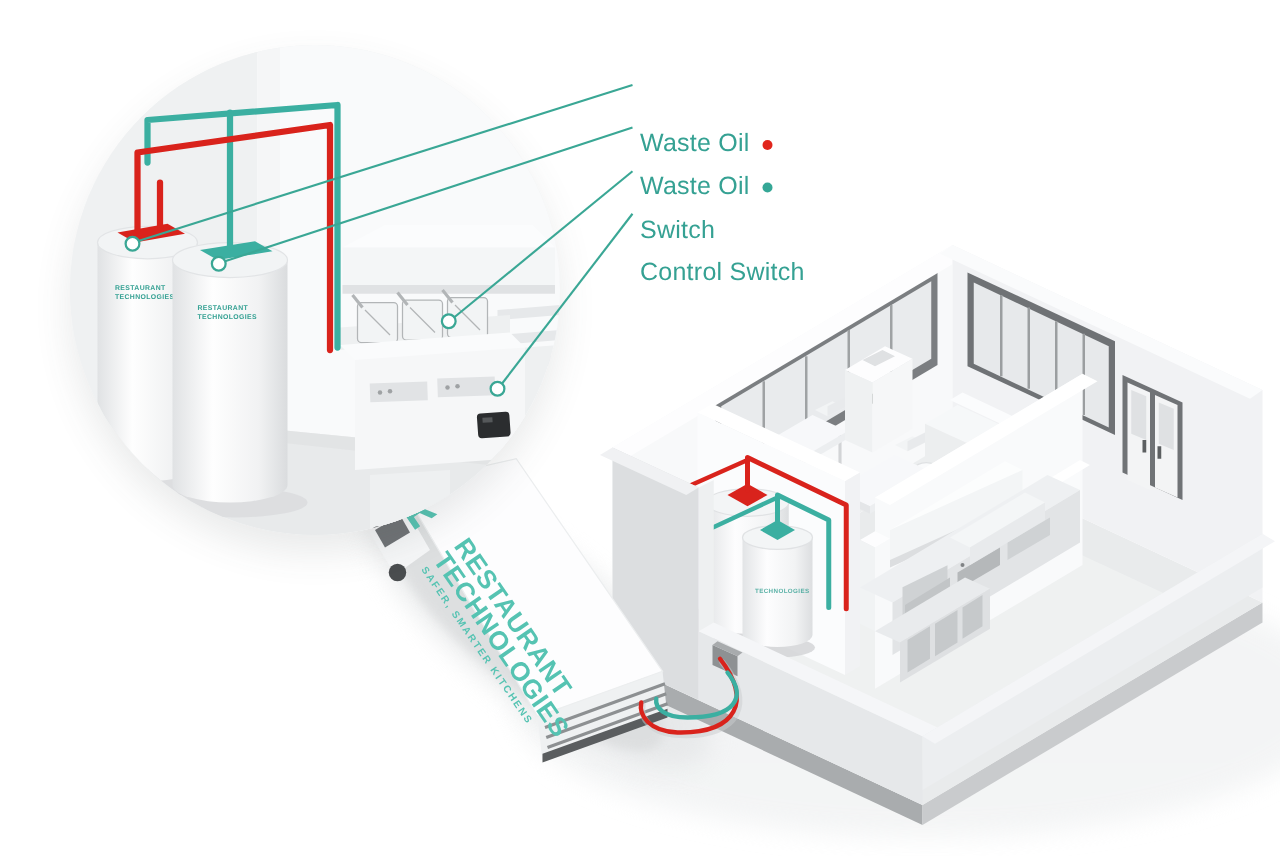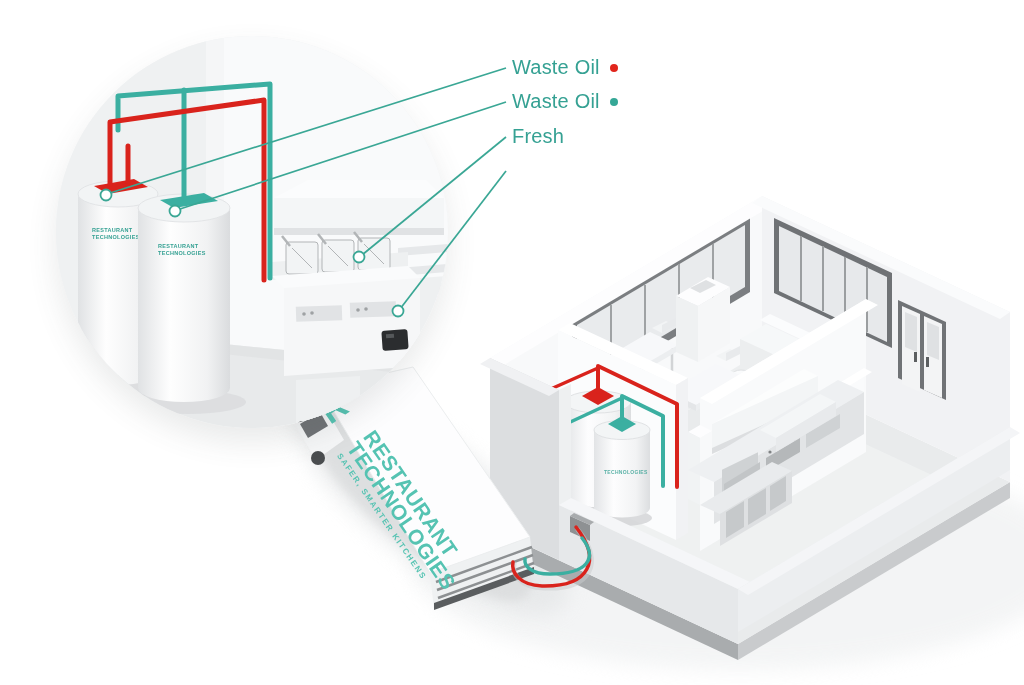--- a/index.html
+++ b/index.html
@@ -5,21 +5,21 @@
   html,body{margin:0;padding:0;background:#ffffff;}
   #stage{position:relative;width:1024px;height:685px;background:#ffffff;overflow:hidden;
          font-family:"Liberation Sans", sans-serif;}
   svg{display:block;}
   .abs{position:absolute;}
   
   #inset{left:56px;top:36px;width:392px;height:392px;border-radius:50%;overflow:hidden;
          background:#ffffff;box-shadow:0 14px 30px rgba(70,80,85,.12), inset 0 0 0 1px #eef0f1;}
   
   .callout{position:absolute;display:flex;align-items:center;gap:10px;
-           color:var(--teal-text,#35a193);font-size:20px;letter-spacing:.2px;}
+           color:var(--teal-text,#35a193);font-size:20px;letter-spacing:.2px;margin-top:48px;}
   .dot{width:8px;height:8px;border-radius:50%;display:inline-block;}
   .dot-red{background:var(--dot-red,#e1251c);}
   .dot-teal{background:var(--dot-teal,#35a796);}
   text{font-family:"Liberation Sans", sans-serif;}
   .logo-line{font-weight:bold;fill:var(--teal-logo,#55c3b2);letter-spacing:.5px;}
   .logo-tag{fill:var(--teal-logo,#55c3b2);letter-spacing:1.6px;font-weight:bold;}
   .tank-label{fill:var(--teal-text,#35a193);font-weight:bold;letter-spacing:.3px;}
 </style>
 </head>
 <body>
@@ -416,16 +416,19 @@
 
   <div class="callout" style="left:512px;top:56px">
     <span>Waste Oil</span>
     <span class="dot dot-red"></span>
   </div>
   <div class="callout" style="left:512px;top:90px">
     <span>Waste Oil</span>
     <span class="dot dot-teal"></span>
   </div>
   <div class="callout" style="left:512px;top:125px">
-    <span>Fresh</span>
+    <span>Switch</span>
   </div>
+  <div class="callout" style="left:512px;top:159px">
+    <span>Control Switch</span>
+  </div>
 
 </div>
 
 </body></html>

